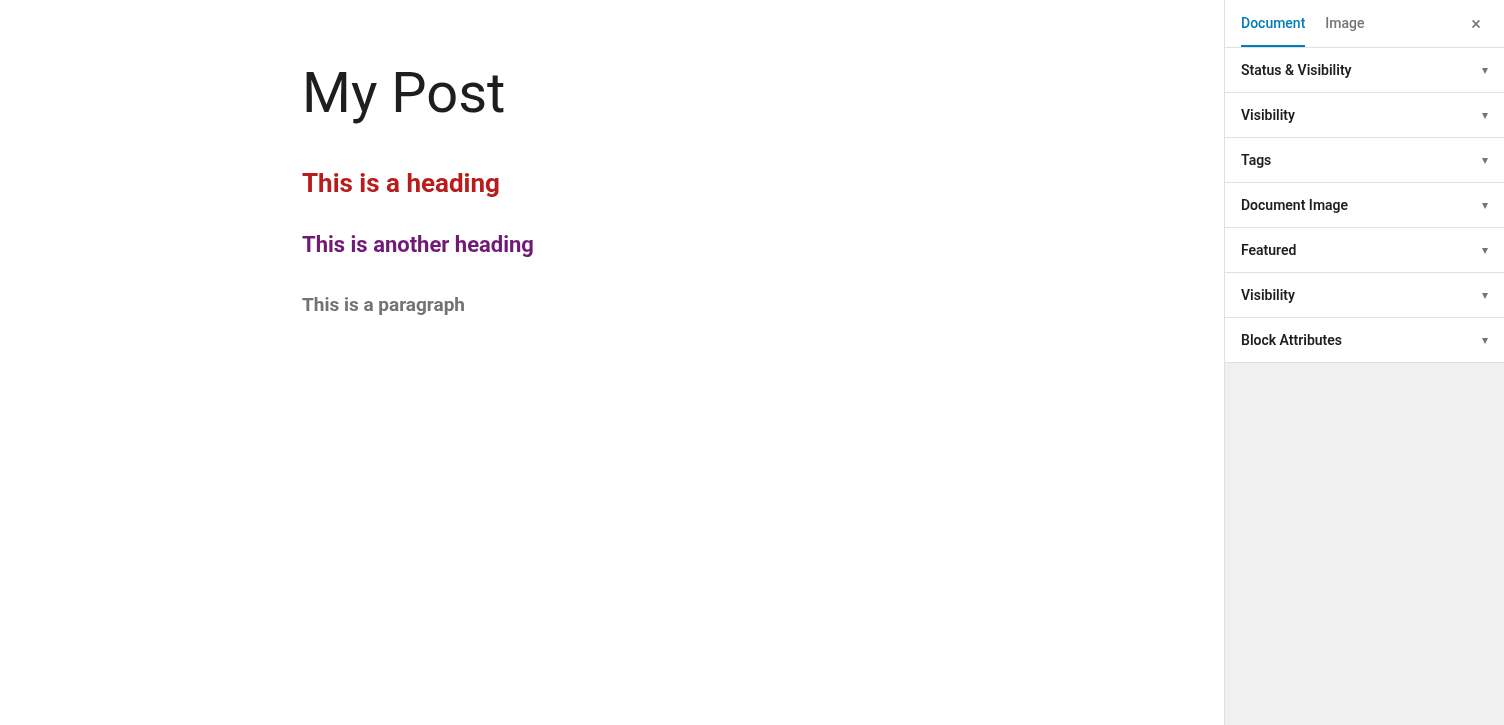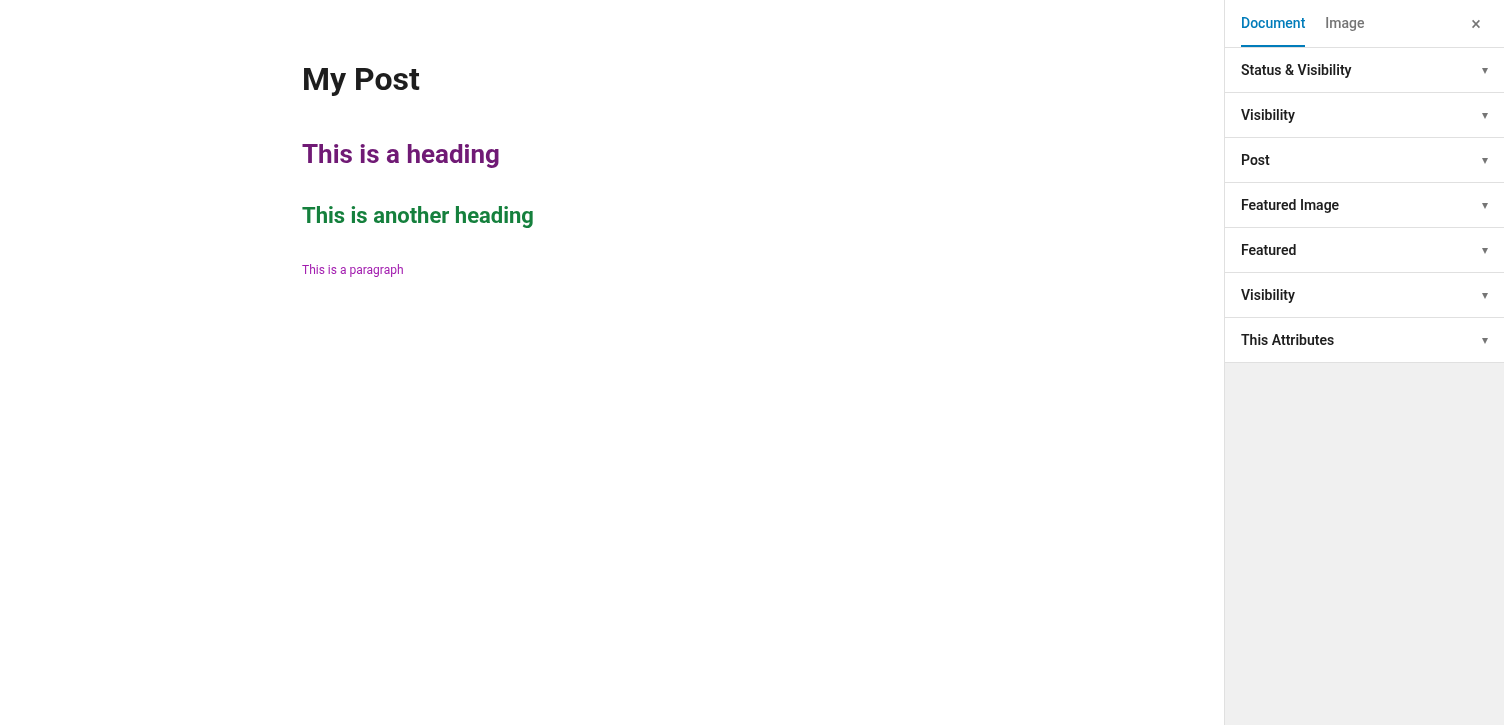--- a/index.html
+++ b/index.html
@@ -28,47 +28,48 @@
       align-items: center;
     }
 
     .editor-content {
       width: 100%;
       max-width: 700px;
       padding: 0 40px;
     }
 
     .post-title {
-      font-size: 32px;
-      font-weight: 700;
+      font-size: 56px;
+      font-weight: 400;
       color: #1e1e1e;
       margin-bottom: 40px;
       line-height: 1.2;
     }
 
     .heading-1 {
       font-size: 26px;
+      font-weight: 700;
+      color: #b91c1c;
+      margin-bottom: 30px;
+      line-height: 1.3;
+    }
+
+    .heading-2 {
+      font-size: 22px;
       font-weight: 700;
       color: #701a75;
       margin-bottom: 30px;
       line-height: 1.3;
     }
 
-    .heading-2 {
-      font-size: 22px;
-      font-weight: 700;
-      color: #15803d;
-      margin-bottom: 30px;
-      line-height: 1.3;
-    }
-
     .paragraph {
-      font-size: 12px;
-      color: #a21caf;
+      font-size: 19px;
+      color: #737373;
       line-height: 1.6;
+      font-weight: bold;
     }
 
     
     .sidebar {
       width: 280px;
       background: #f0f0f0;
       border-left: 1px solid #e0e0e0;
       display: flex;
       flex-direction: column;
       height: 725px;
@@ -181,40 +182,40 @@
       <span class="panel-label">Status &amp; Visibility</span>
       <span class="panel-chevron">▾</span>
     </div>
 
     <div class="panel-item">
       <span class="panel-label">Visibility</span>
       <span class="panel-chevron">▾</span>
     </div>
 
     <div class="panel-item">
-      <span class="panel-label">Post</span>
-      <span class="panel-chevron">▾</span>
-    </div>
-
-    <div class="panel-item">
-      <span class="panel-label">Featured Image</span>
+      <span class="panel-label">Tags</span>
+      <span class="panel-chevron">▾</span>
+    </div>
+
+    <div class="panel-item">
+      <span class="panel-label">Document Image</span>
       <span class="panel-chevron">▾</span>
     </div>
 
     <div class="panel-item">
       <span class="panel-label">Featured</span>
       <span class="panel-chevron">▾</span>
     </div>
 
     <div class="panel-item">
       <span class="panel-label">Visibility</span>
       <span class="panel-chevron">▾</span>
     </div>
 
     <div class="panel-item">
-      <span class="panel-label">This Attributes</span>
+      <span class="panel-label">Block Attributes</span>
       <span class="panel-chevron">▾</span>
     </div>
 
   </div>
 
   <div class="sidebar-bottom"></div>
 </div>
 
 </body></html>

